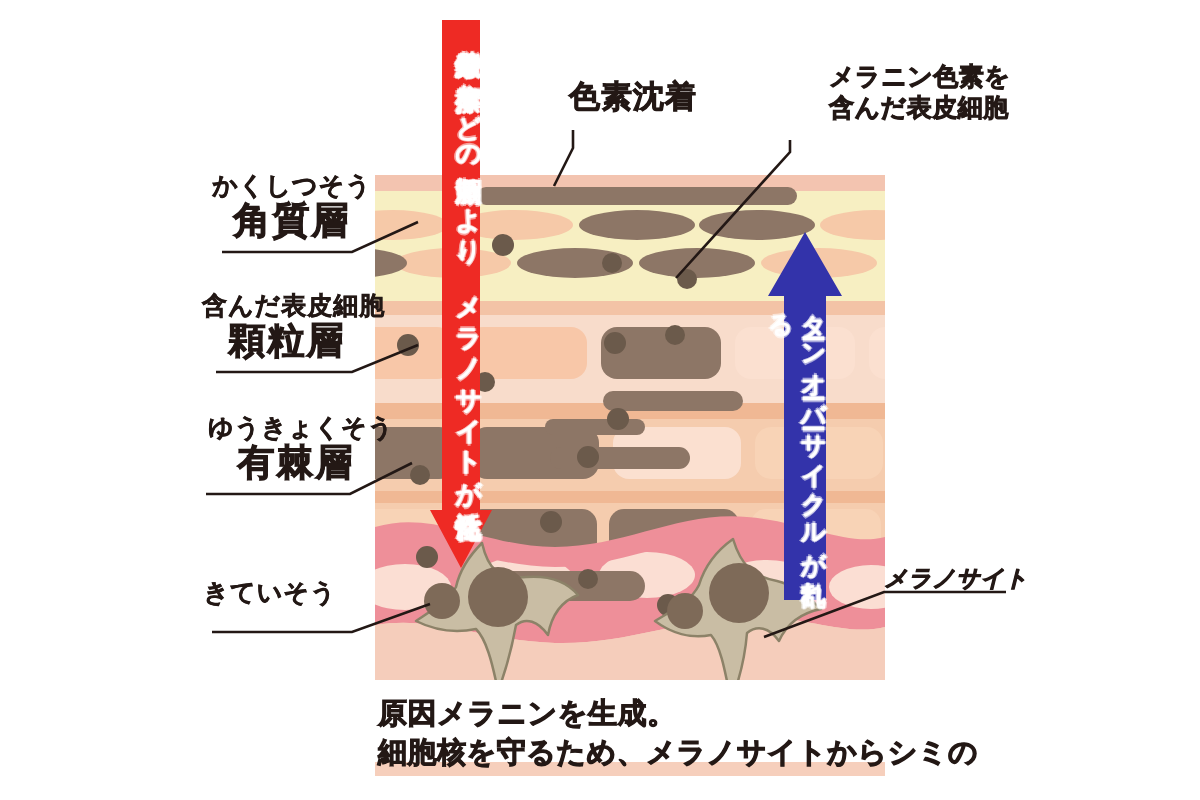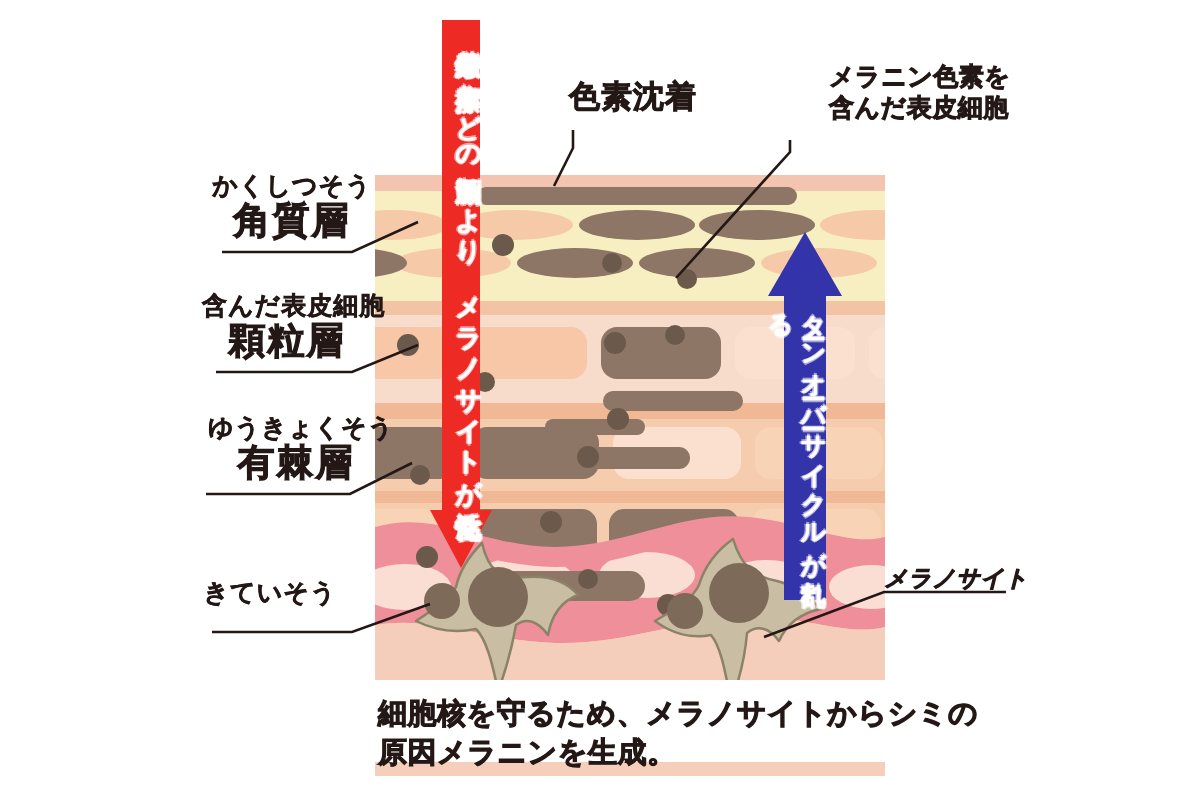--- a/index.html
+++ b/index.html
@@ -254,17 +254,17 @@
   <div class="callout big" style="left:569px;top:78px;">色素沈着</div>
 
   <div class="callout med" style="left:822px;top:62px;margin-left:7px;">
     <div>メラニン色素を</div>
     <div>含んだ表皮細胞</div>
   </div>
 
   <div class="callout sm" style="left:884px;top:564px;">メラノサイト</div>
 
   <div class="caption" style="left:378px;top:694px;">
+    <div>原因メラニンを生成。</div>
     <div>細胞核を守るため、メラノサイトからシミの</div>
-    <div>原因メラニンを生成。</div>
   </div>
 
 </div>
 
 </body></html>

